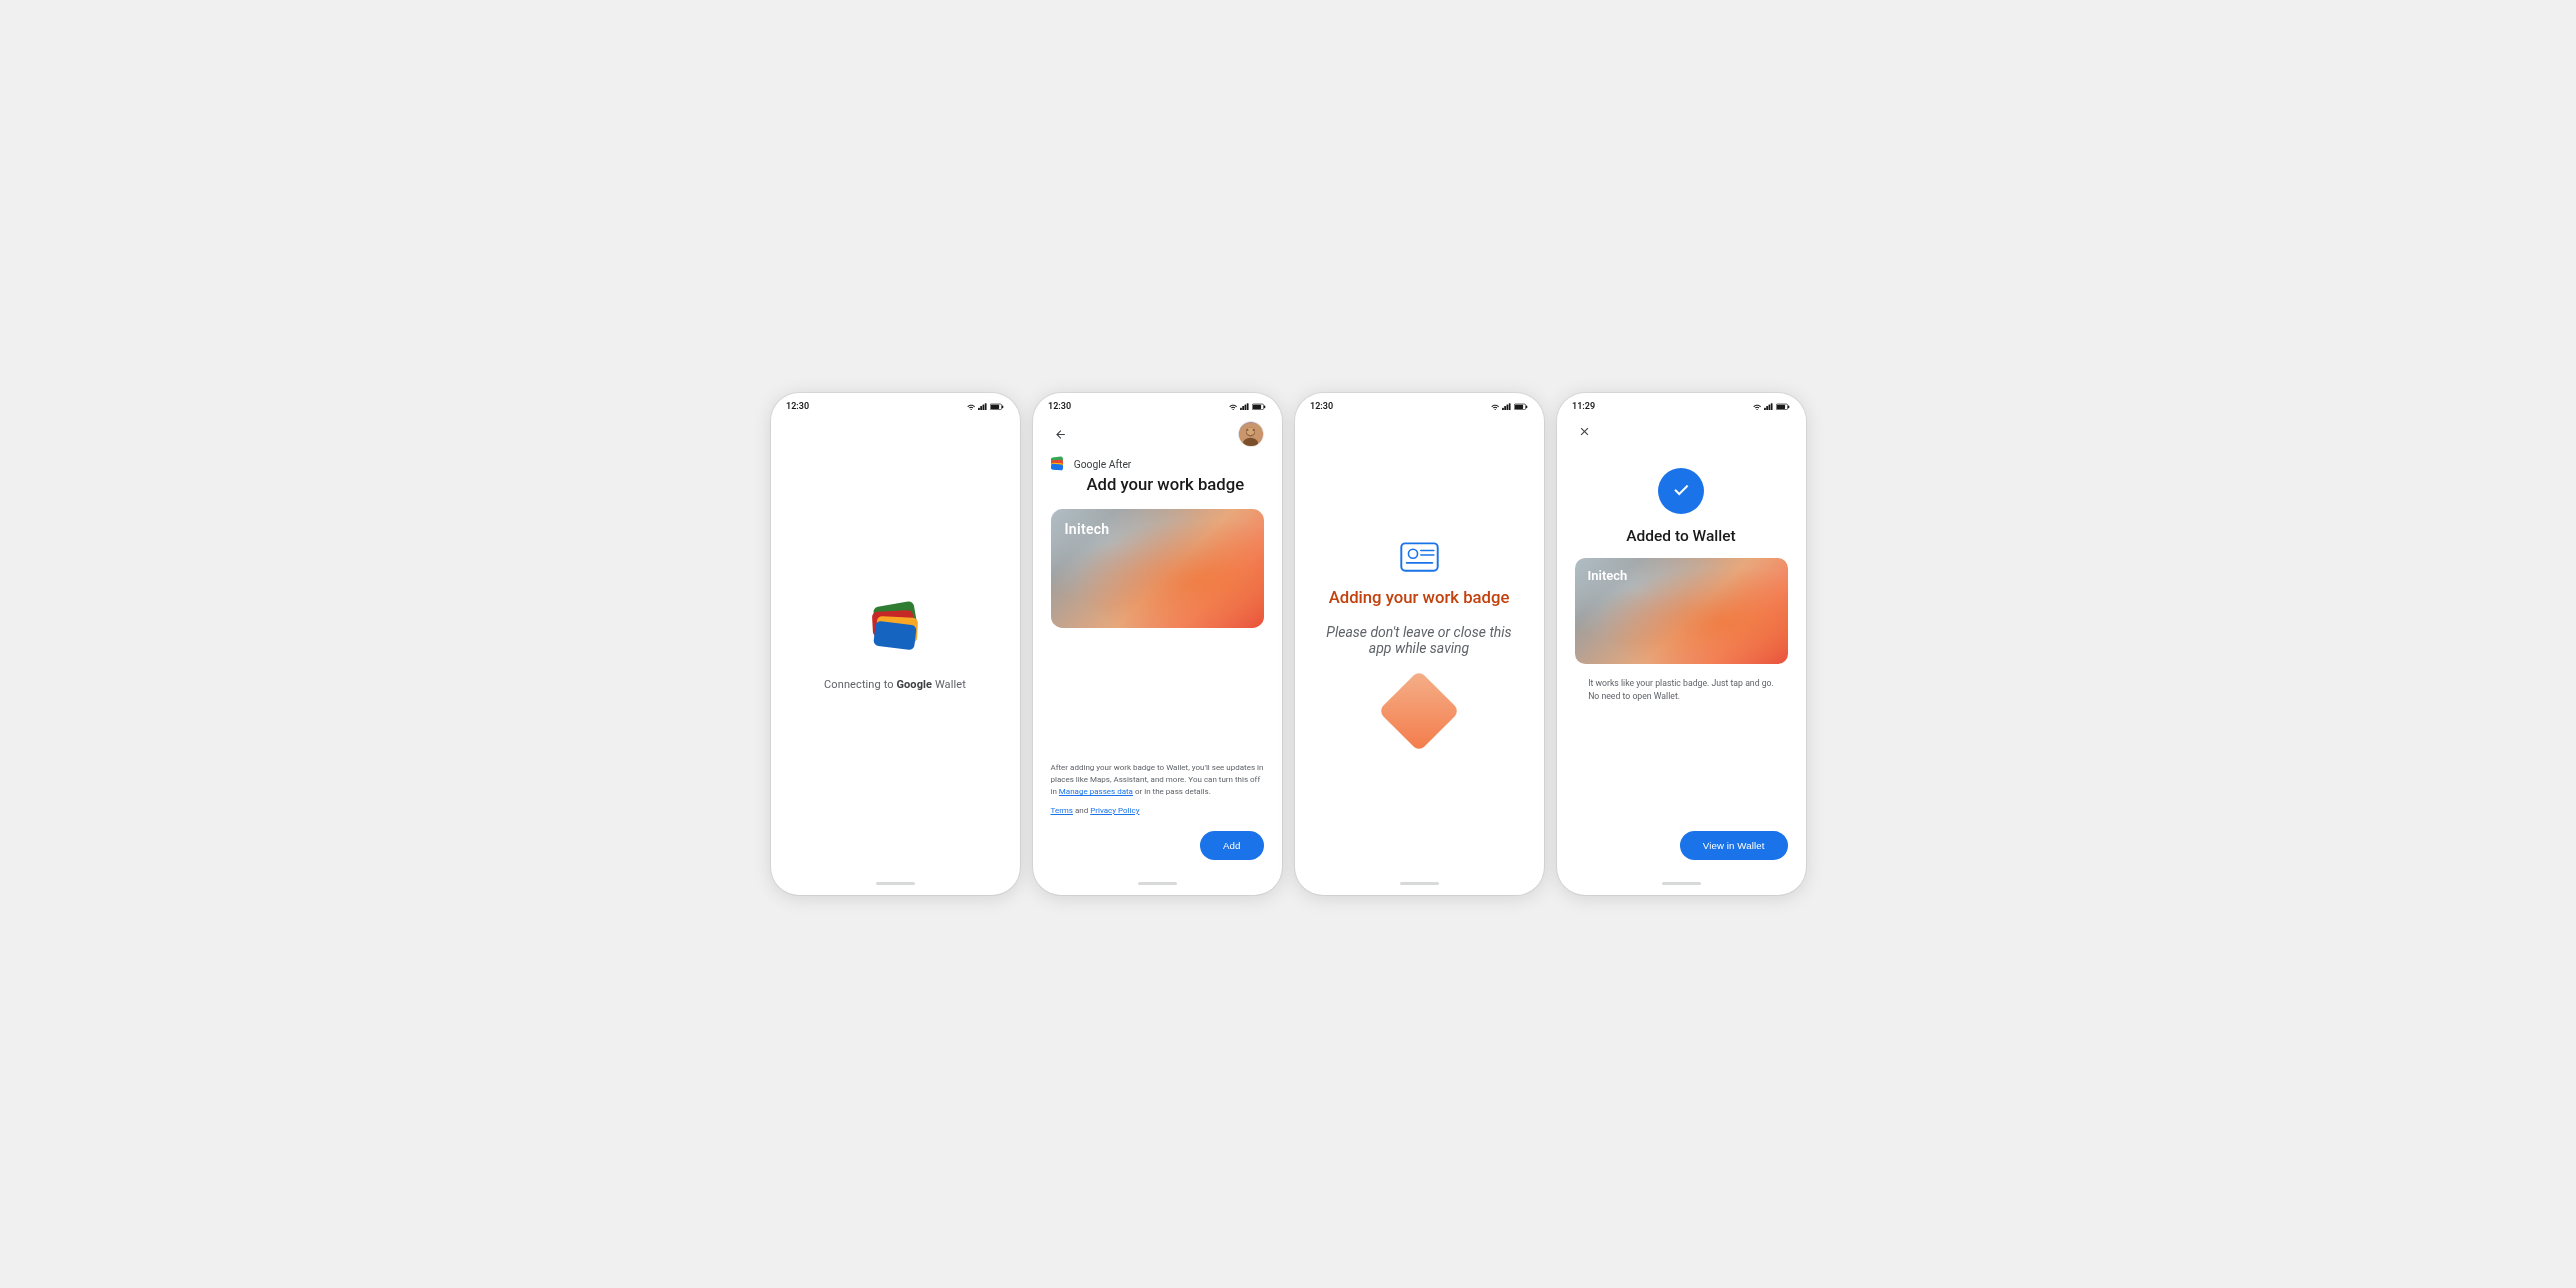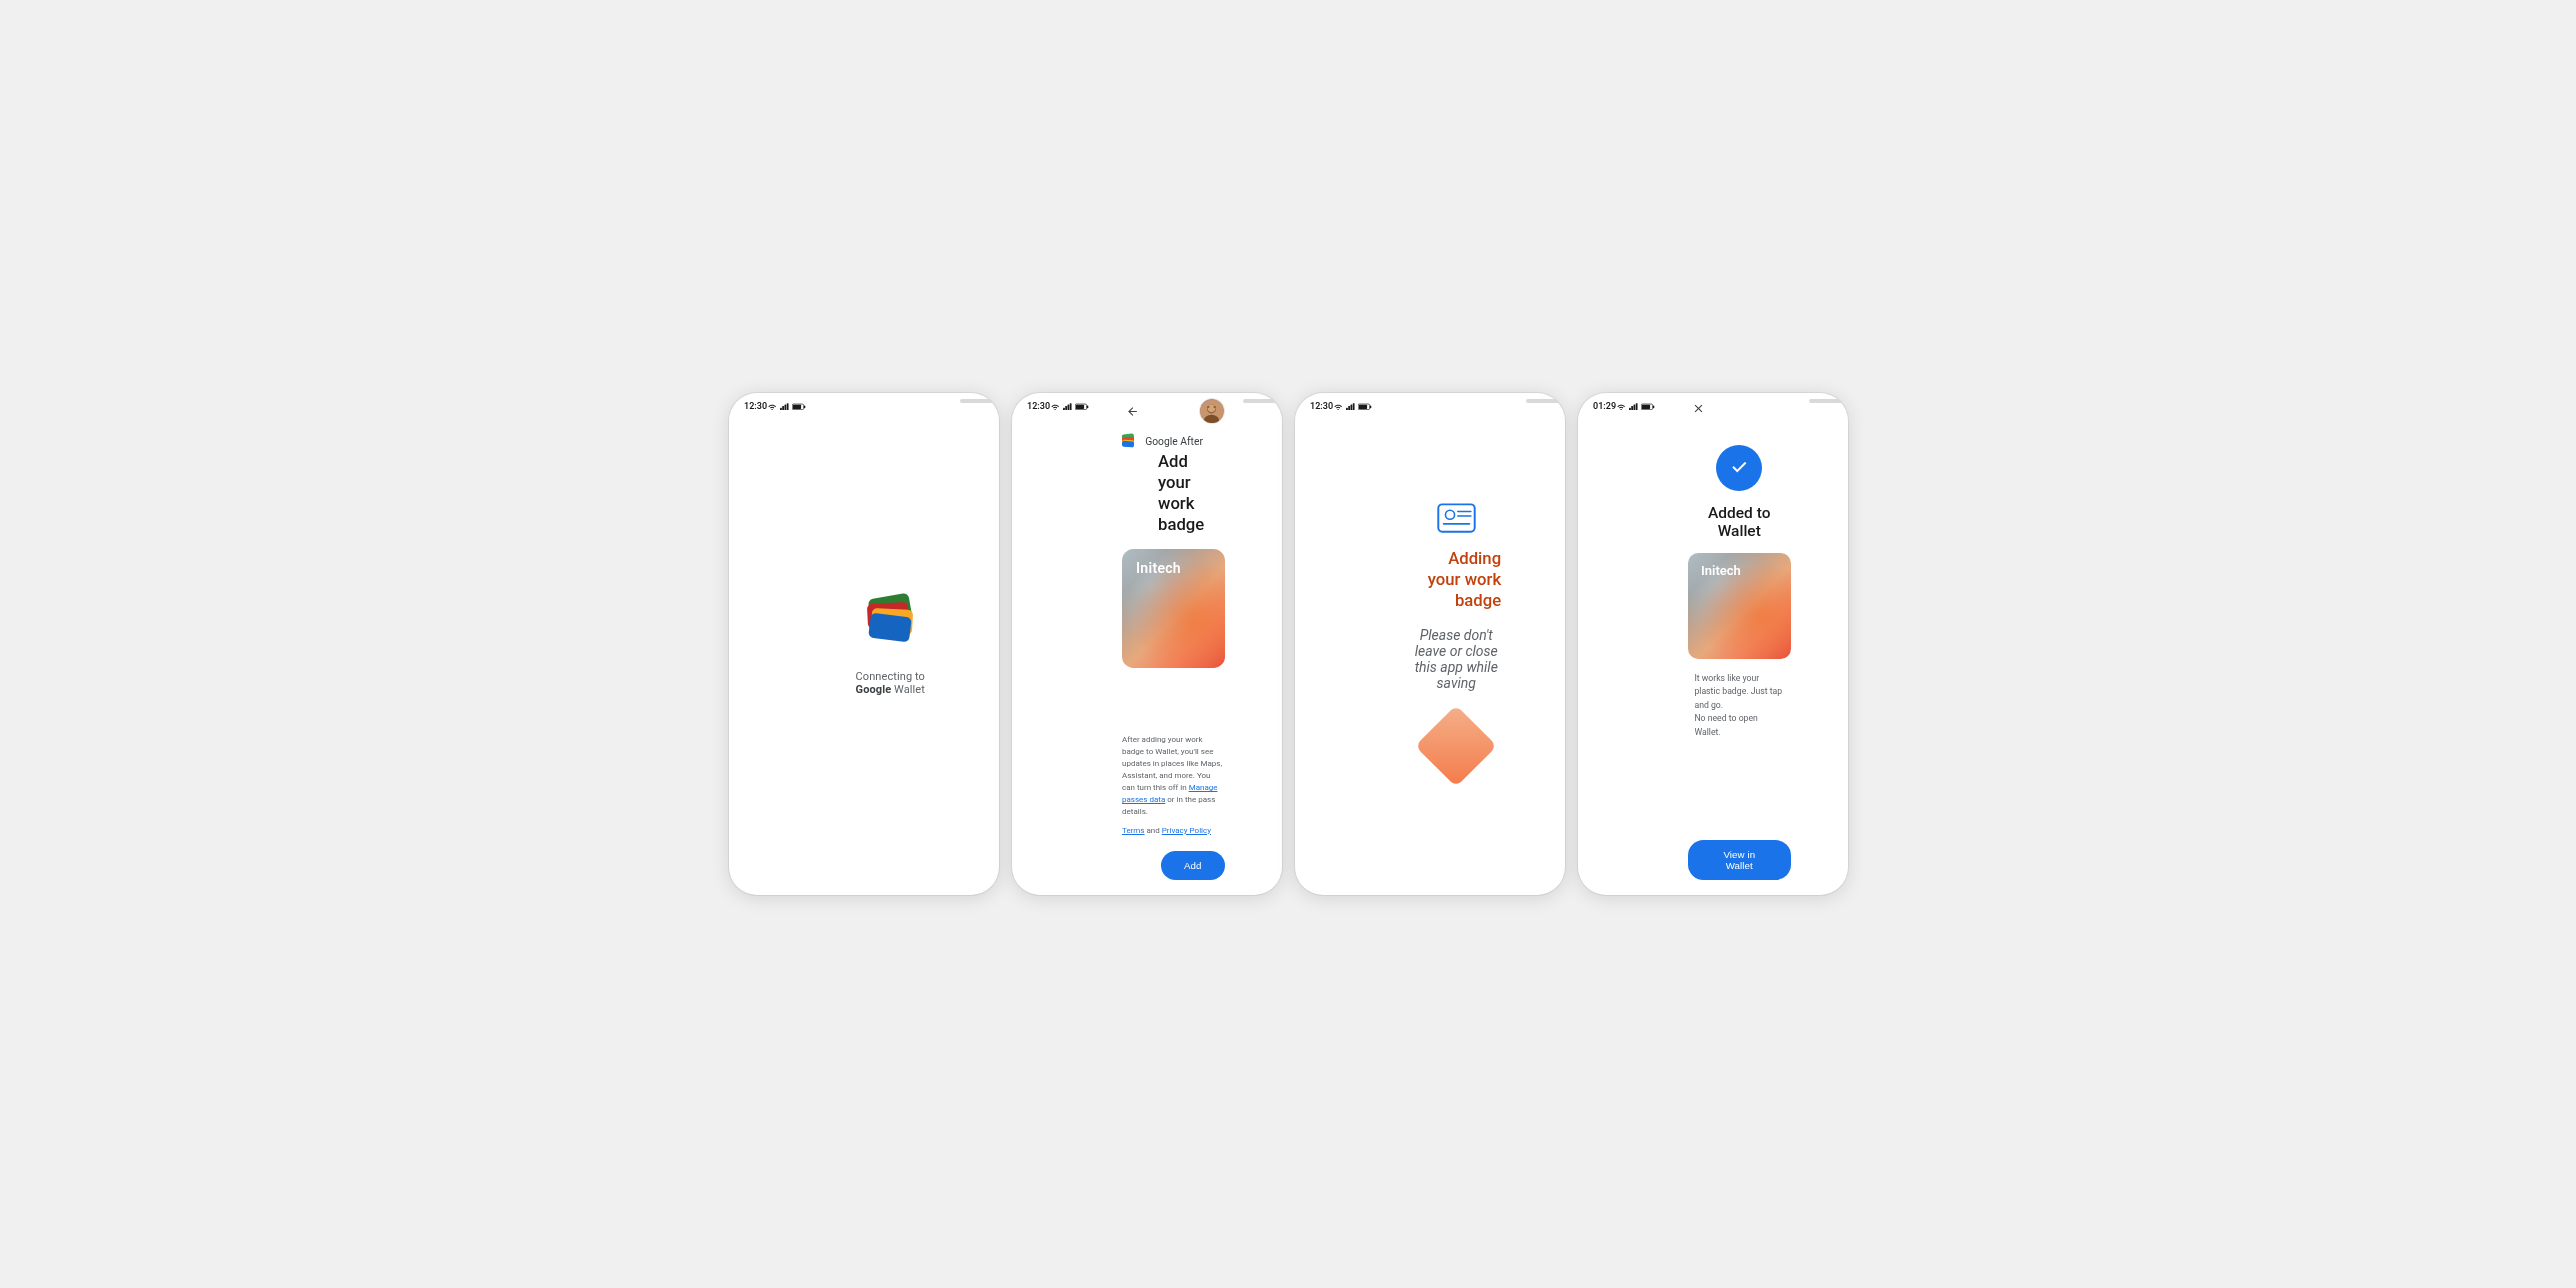--- a/index.html
+++ b/index.html
@@ -10,25 +10,25 @@
       align-items: center;
       min-height: 100vh;
       font-family: 'Roboto', Arial, sans-serif;
       gap: 13px;
       padding: 26px 13px;
     }
 
     .phone-frame {
       background: #ffffff;
       border-radius: 28px;
-      width: 270px;
+      width: 249px;
       min-height: 502px;
       box-shadow: 0 2.6px 19.3px rgba(0,0,0,0.12), 0 0 0 1px #e0e0e0;
       display: flex;
-      flex-direction: row;
+      flex-direction: column;
       overflow: hidden;
       position: relative;
       padding: 0;
     }
 
     .status-bar {
       display: flex;
       justify-content: space-between;
       align-items: center;
       padding: 7.7px 15.5px 3.9px 15.5px;
@@ -588,21 +588,21 @@
     </div>
   </div>
 
   <div class="home-indicator">
     <div class="home-bar"></div>
   </div>
 </div>
 
 <div class="phone-frame">
   <div class="status-bar">
-    <span class="status-time">01:29</span>
+    <span class="status-time">11:29</span>
     <div class="status-icons">
       <svg width="10.3" height="7.7" viewBox="0 0 24 18">
         <path d="M12 4C8.5 4 5.3 5.4 3 7.7L5 9.7C6.8 7.8 9.3 6.7 12 6.7s5.2 1.1 7 3l2-2C18.7 5.4 15.5 4 12 4zm0 4.7c-2 0-3.8.8-5.1 2.1l2 2c.8-.9 2-1.4 3.1-1.4s2.3.5 3.1 1.4l2-2C15.8 9.5 14 8.7 12 8.7zM12 14c-.8 0-1.5.3-2 .8L12 17l2-2.2c-.5-.5-1.2-.8-2-.8z" fill="#1a1a1a"></path>
       </svg>
       <svg width="9" height="7.7" viewBox="0 0 20 16">
         <rect x="0" y="10" width="4" height="6" fill="#1a1a1a" rx="1"></rect>
         <rect x="5" y="6" width="4" height="10" fill="#1a1a1a" rx="1"></rect>
         <rect x="10" y="3" width="4" height="13" fill="#1a1a1a" rx="1"></rect>
         <rect x="15" y="0" width="4" height="16" fill="#1a1a1a" rx="1"></rect>
       </svg>

